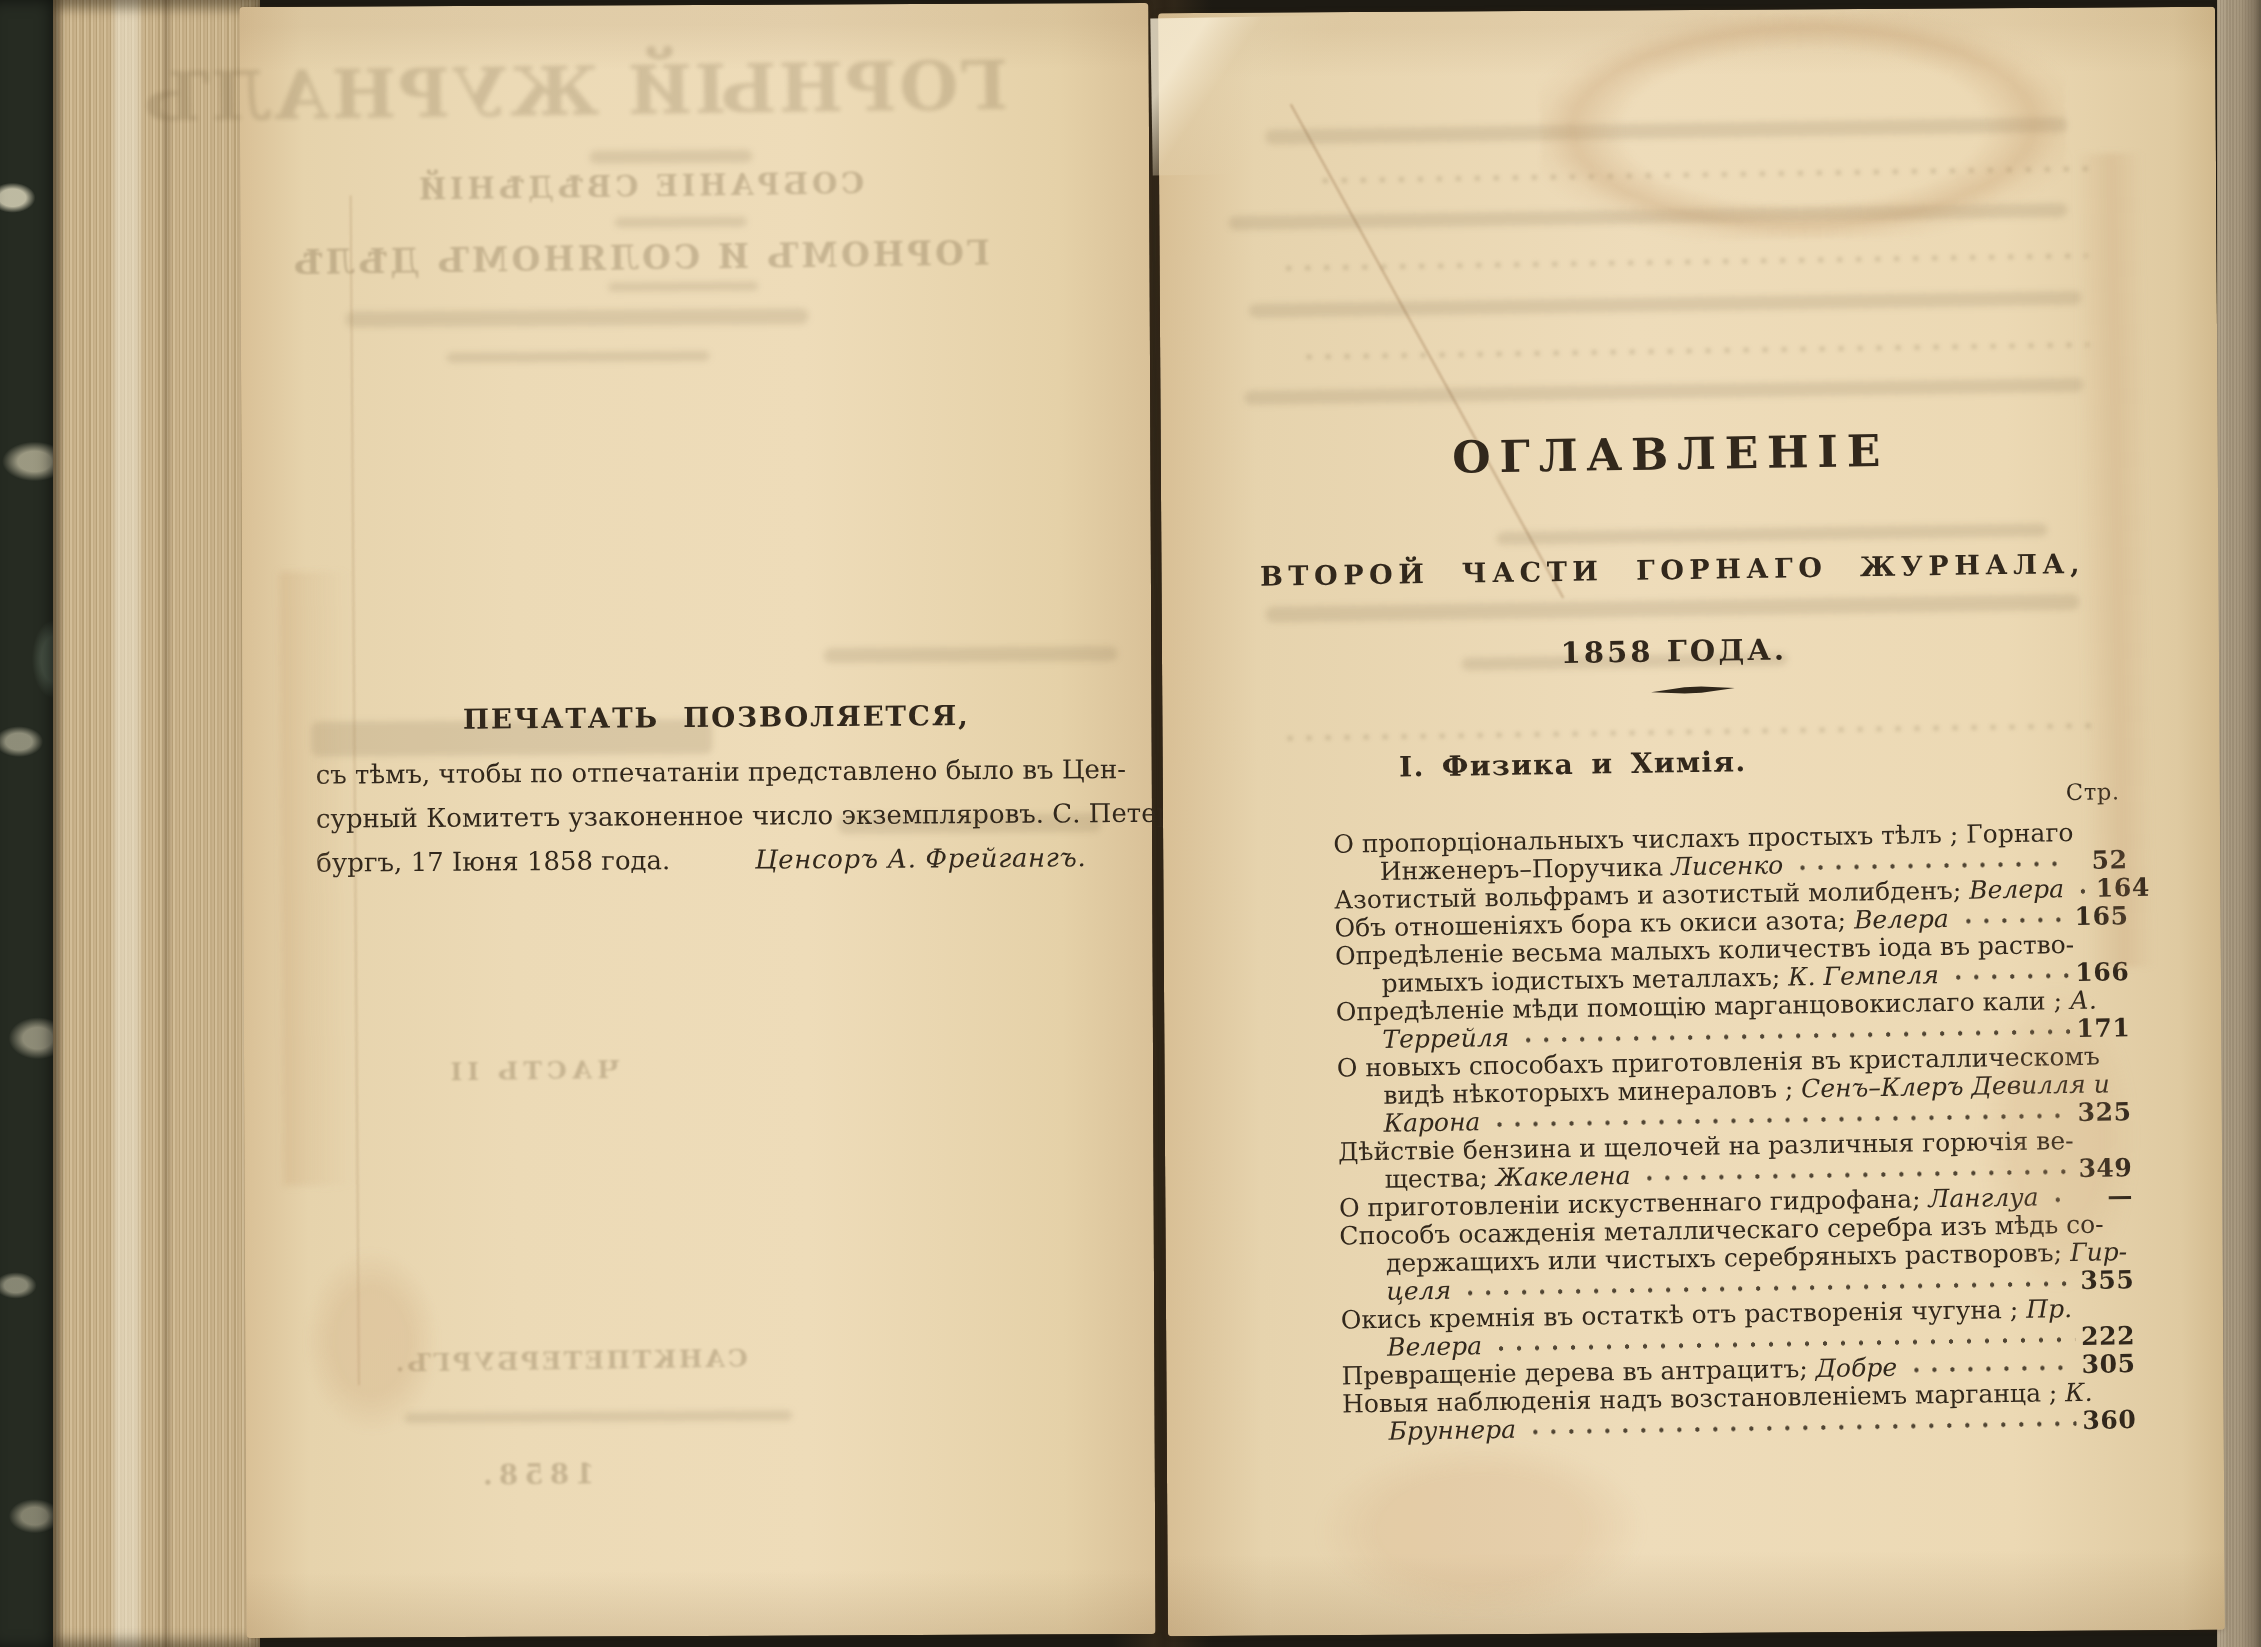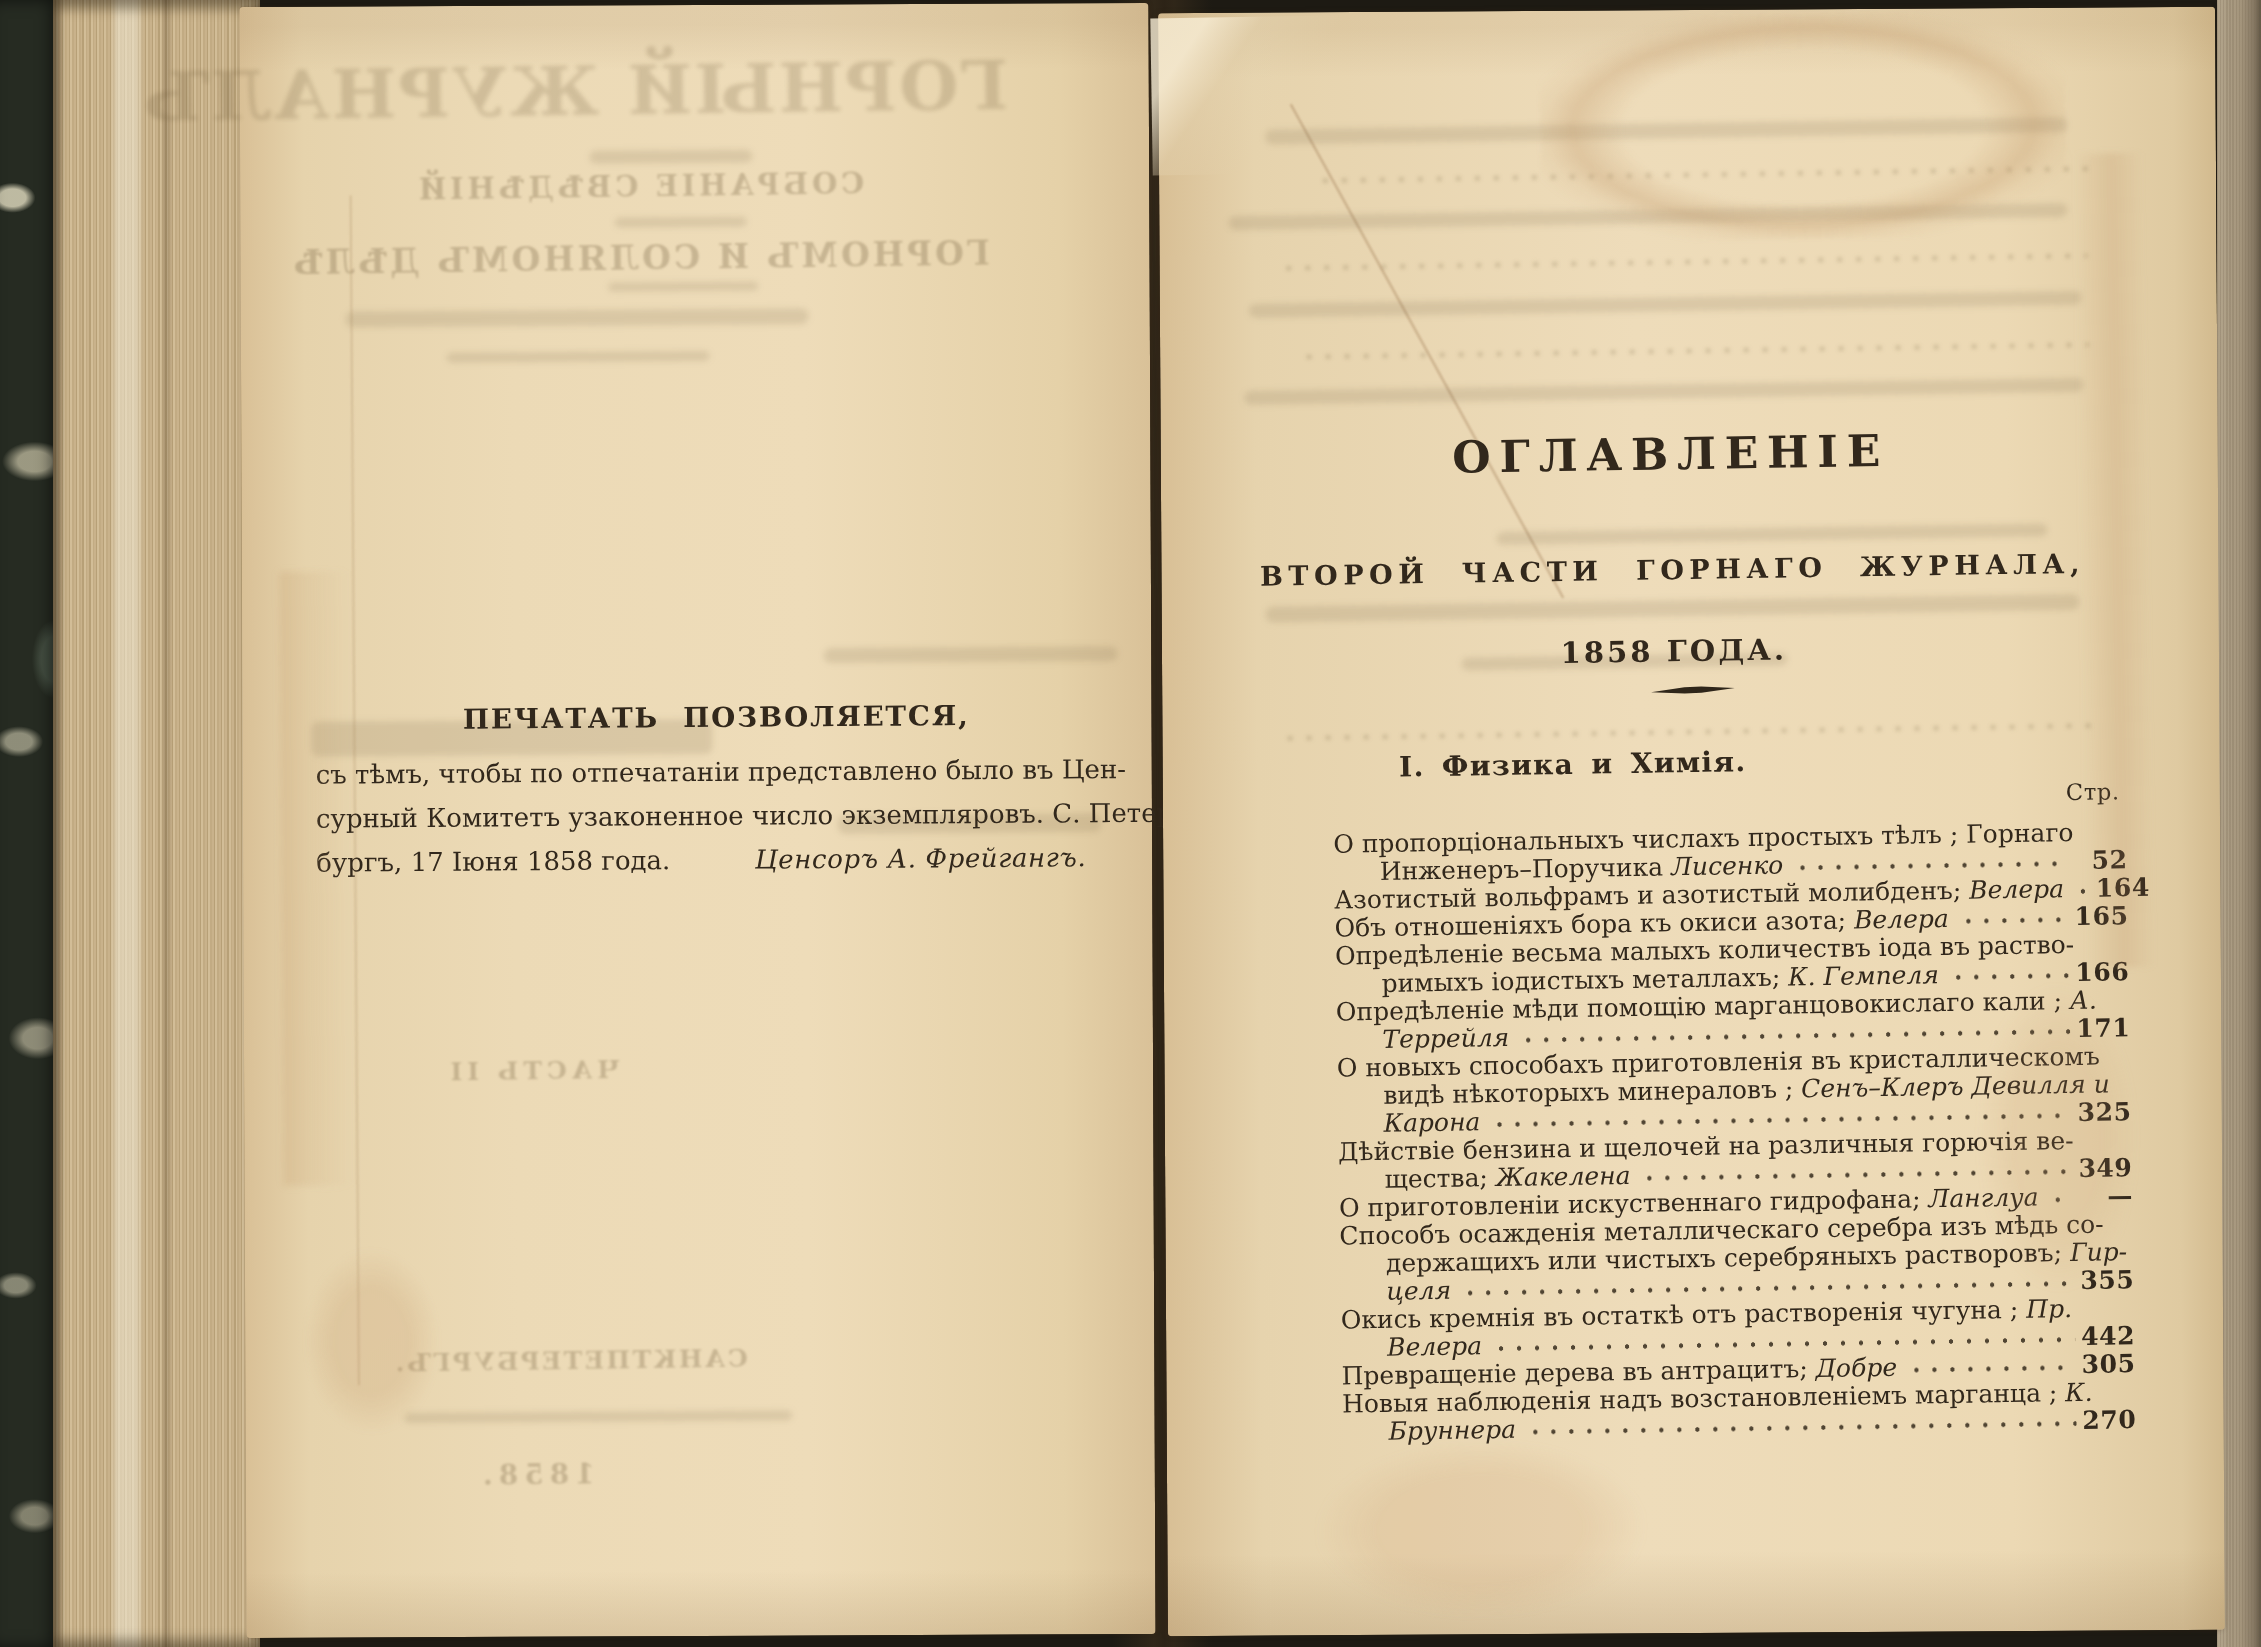--- a/index.html
+++ b/index.html
@@ -214,24 +214,24 @@
       <div class="row"><span class="t">О новыхъ способахъ приготовленія въ кристаллическомъ</span></div>
       <div class="row cont"><span class="t">видѣ нѣкоторыхъ минераловъ ; </span><span class="a">Сенъ–Клеръ Девилля и</span></div>
       <div class="row cont"><span class="a">Карона</span><span class="leader"></span><span class="pg">325</span></div>
       <div class="row"><span class="t">Дѣйствіе бензина и щелочей на различныя горючія ве-</span></div>
       <div class="row cont"><span class="t">щества; </span><span class="a">Жакелена</span><span class="leader"></span><span class="pg">349</span></div>
       <div class="row"><span class="t">О приготовленіи искуственнаго гидрофана; </span><span class="a">Ланглуа</span><span class="leader"></span><span class="pg">—</span></div>
       <div class="row"><span class="t">Способъ осажденія металлическаго серебра изъ мѣдь со-</span></div>
       <div class="row cont"><span class="t">держащихъ или чистыхъ серебряныхъ растворовъ; </span><span class="a">Гир-</span></div>
       <div class="row cont"><span class="a">целя</span><span class="leader"></span><span class="pg">355</span></div>
       <div class="row"><span class="t">Окись кремнія въ остаткѣ отъ растворенія чугуна ; </span><span class="a">Пр.</span></div>
-      <div class="row cont"><span class="a">Велера</span><span class="leader"></span><span class="pg">442</span></div>
+      <div class="row cont"><span class="a">Велера</span><span class="leader"></span><span class="pg">222</span></div>
       <div class="row"><span class="t">Превращеніе дерева въ антрацитъ; </span><span class="a">Добре</span><span class="leader"></span><span class="pg">305</span></div>
       <div class="row"><span class="t">Новыя наблюденія надъ возстановленіемъ марганца ; </span><span class="a">К.</span></div>
-      <div class="row cont"><span class="a">Бруннера</span><span class="leader"></span><span class="pg">270</span></div>
+      <div class="row cont"><span class="a">Бруннера</span><span class="leader"></span><span class="pg">360</span></div>
     </div>
 
     <div class="abs stain" style="left:388px;top:6.3px;width:526px;height:225px;background:radial-gradient(ellipse,transparent 0 48%,rgba(186,142,94,.28) 62%,rgba(186,142,94,.08) 70%,transparent 78%);filter:blur(1.9px);"></div>
     <div class="abs stain" style="left:921px;top:150px;width:69px;height:814px;background:linear-gradient(90deg,transparent,rgba(182,138,92,.20) 55%,transparent);filter:blur(3.1px);"></div>
     <div class="abs stain" style="left:144px;top:1428px;width:326px;height:175px;background:radial-gradient(ellipse,rgba(198,150,104,.16) 0 45%,transparent 72%);filter:blur(3.8px);"></div>
     <div class="abs stain" style="left:808px;top:977px;width:163px;height:313px;background:radial-gradient(ellipse,rgba(190,146,98,.14) 0 40%,transparent 70%);filter:blur(3.8px);"></div>
   </div>
 </div>
 
 

